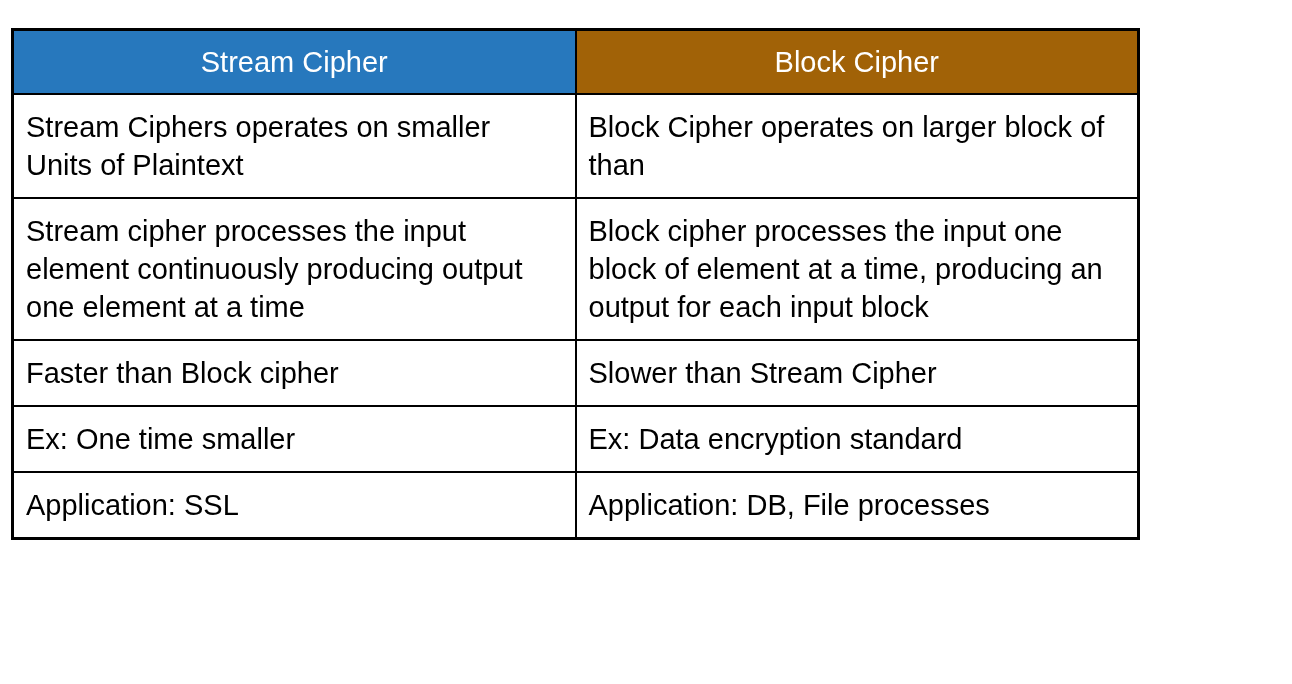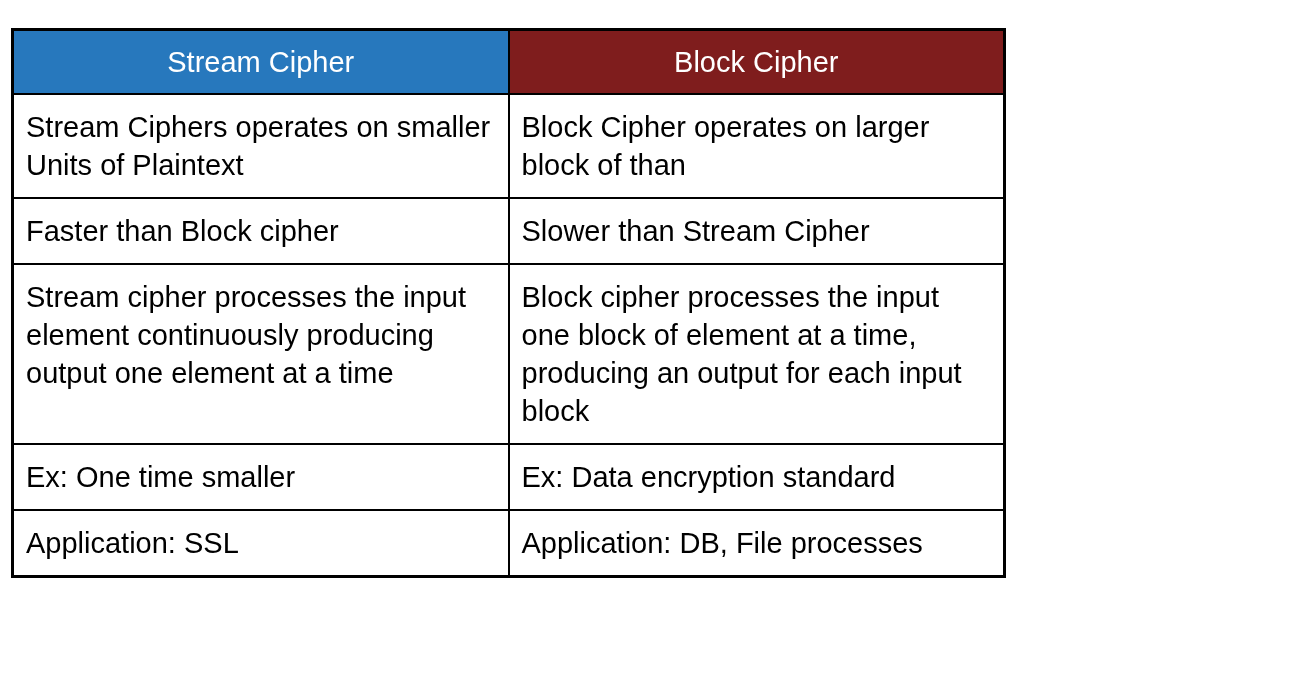--- a/index.html
+++ b/index.html
@@ -8,21 +8,21 @@
     background: #ffffff;
     width: 1292px;
     height: 684px;
     font-family: "Liberation Sans", sans-serif;
     -webkit-font-smoothing: antialiased;
   }
   .table-wrap {
     position: absolute;
     left: 11px;
     top: 28px;
-    width: 995px;
+    width: 1129px;
   }
   table.compare {
     border-collapse: collapse;
     table-layout: fixed;
     width: 100%;
     border: 3px solid #000000;
   }
   table.compare col { width: 50%; }
   table.compare th {
     border: 2px solid #000000;
@@ -52,35 +52,35 @@
 
 <div class="table-wrap">
   <table class="compare">
     <colgroup>
       <col>
       <col>
     </colgroup>
     <thead>
       <tr>
         <th style="background: rgb(39, 120, 189); color: rgb(255, 255, 255);">Stream Cipher</th>
-        <th style="background: #7f1d1d; color: rgb(255, 255, 255);">Block Cipher</th>
+        <th style="background: #a16207; color: rgb(255, 255, 255);">Block Cipher</th>
       </tr>
     </thead>
     <tbody>
       <tr>
         <td>Stream Ciphers operates on smaller Units of Plaintext</td>
         <td>Block Cipher operates on larger block of than</td>
       </tr>
       <tr>
+        <td>Stream cipher processes the input element continuously producing output one element at a time</td>
+        <td>Block cipher processes the input one block of element at a time, producing an output for each input block</td>
+      </tr>
+      <tr>
         <td>Faster than Block cipher</td>
         <td>Slower than Stream Cipher</td>
-      </tr>
-      <tr>
-        <td>Stream cipher processes the input element continuously producing output one element at a time</td>
-        <td>Block cipher processes the input one block of element at a time, producing an output for each input block</td>
       </tr>
       <tr>
         <td>Ex: One time smaller</td>
         <td>Ex: Data encryption standard</td>
       </tr>
       <tr>
         <td>Application: SSL</td>
         <td>Application: DB, File processes</td>
       </tr>
     </tbody>

